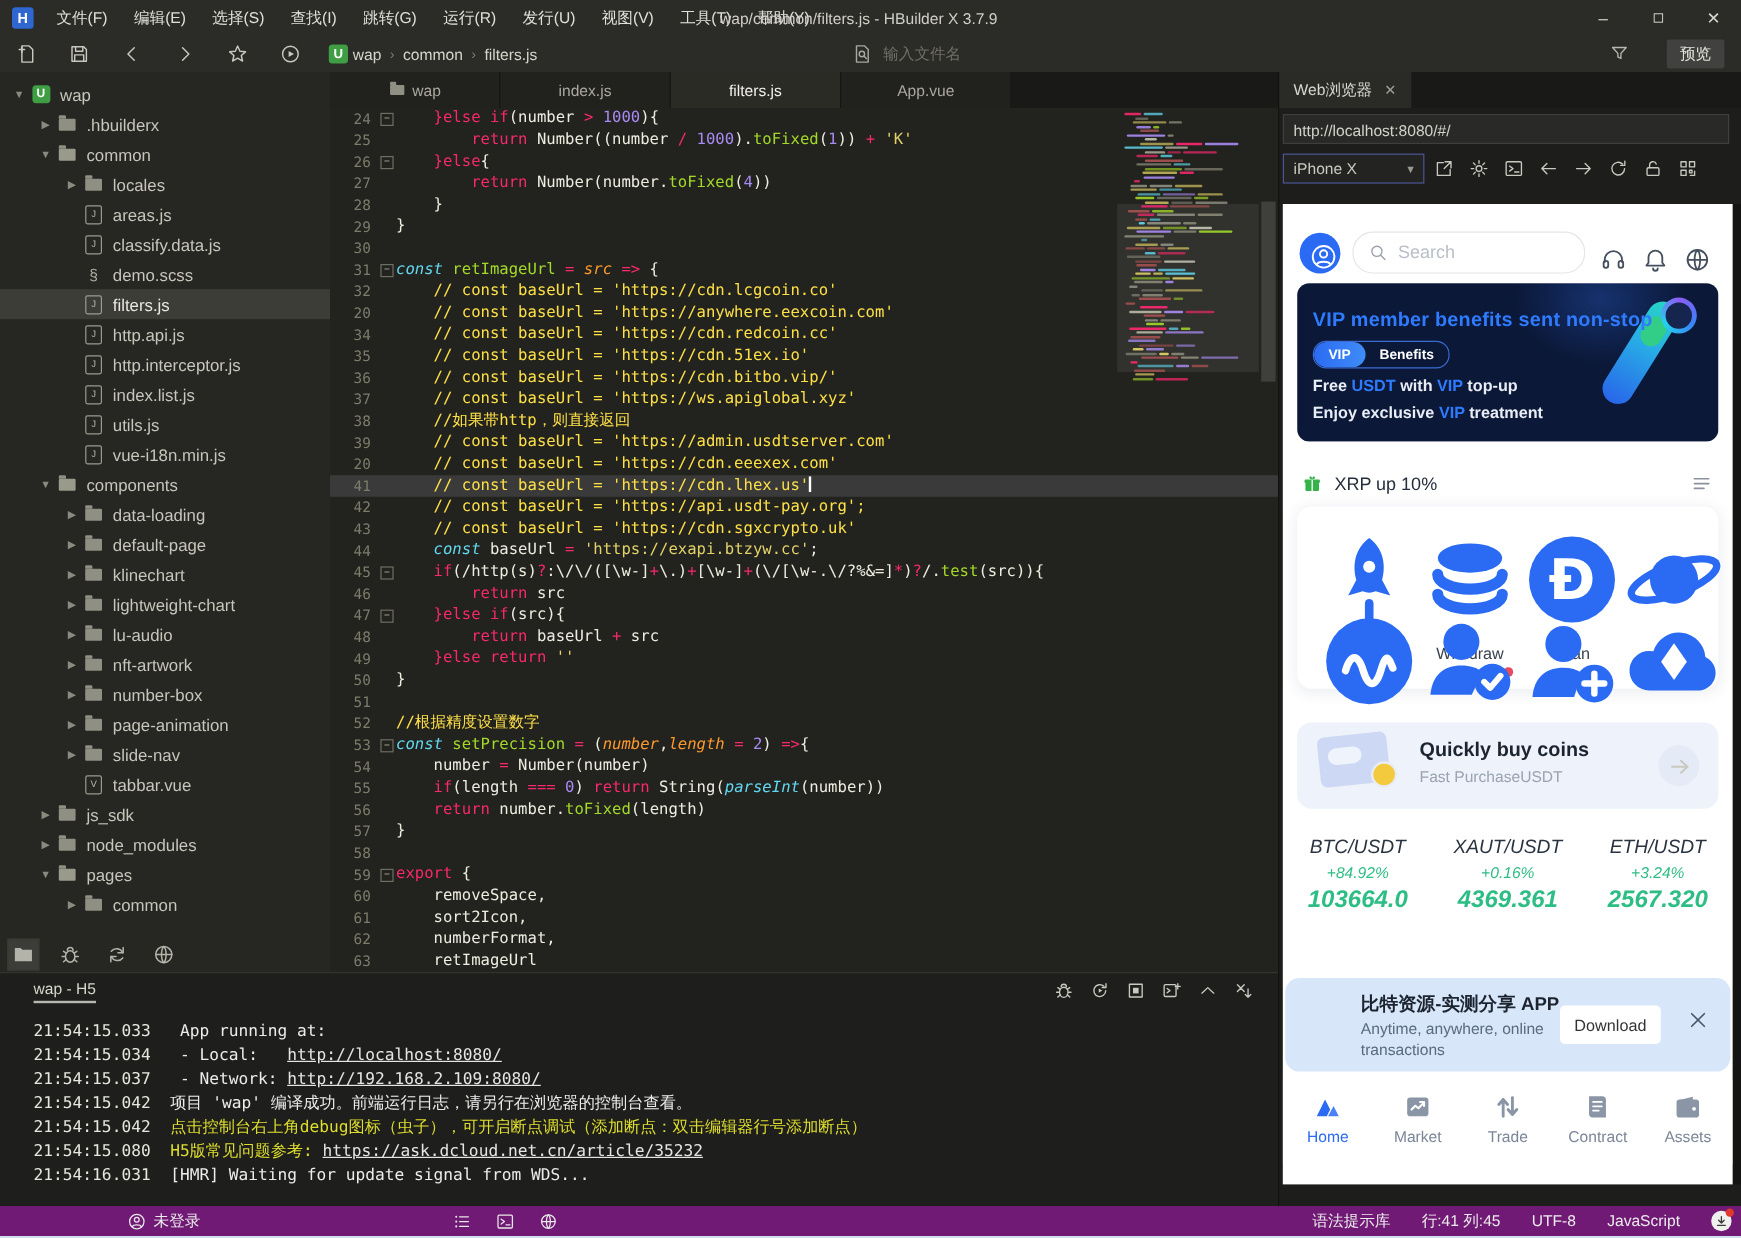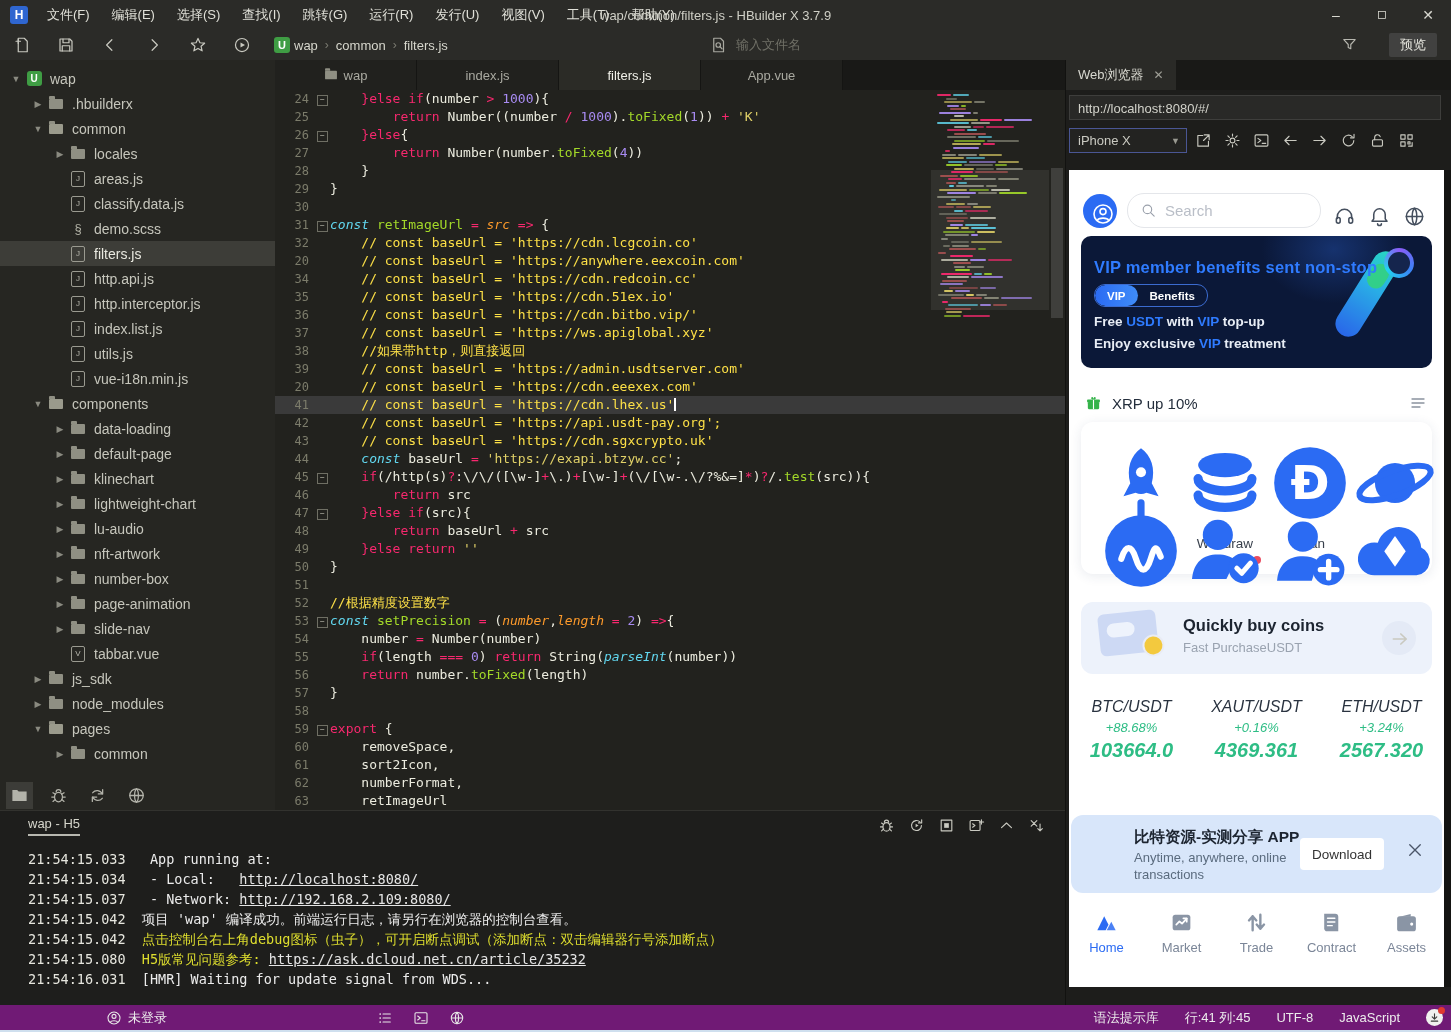--- a/index.html
+++ b/index.html
@@ -939,21 +939,21 @@
         <div class="q-sub">Fast PurchaseUSDT</div>
         <div class="q-arrow">
             <span class="tbi" style="margin:0"><svg viewBox="0 0 24 24" width="100%" height="100%">
                 <path d="M4 12h14.5M13 6l6.5 6-6.5 6" fill="none" stroke="currentColor" stroke-width="2" stroke-linecap="round" stroke-linejoin="round"></path>
               </svg></span>
           </div>
       </div>
       <div class="markets" id="markets">
           <div class="mcol">
             <div class="mpair">BTC/USDT</div>
-  <div class="mchg">+88.68%</div>
+  <div class="mchg">+84.92%</div>
   <div class="mprice">103664.0</div>
           </div>
           <div class="mcol">
             <div class="mpair">XAUT/USDT</div>
   <div class="mchg">+0.16%</div>
   <div class="mprice">4369.361</div>
           </div>
           <div class="mcol">
             <div class="mpair">ETH/USDT</div>
   <div class="mchg">+3.24%</div>

